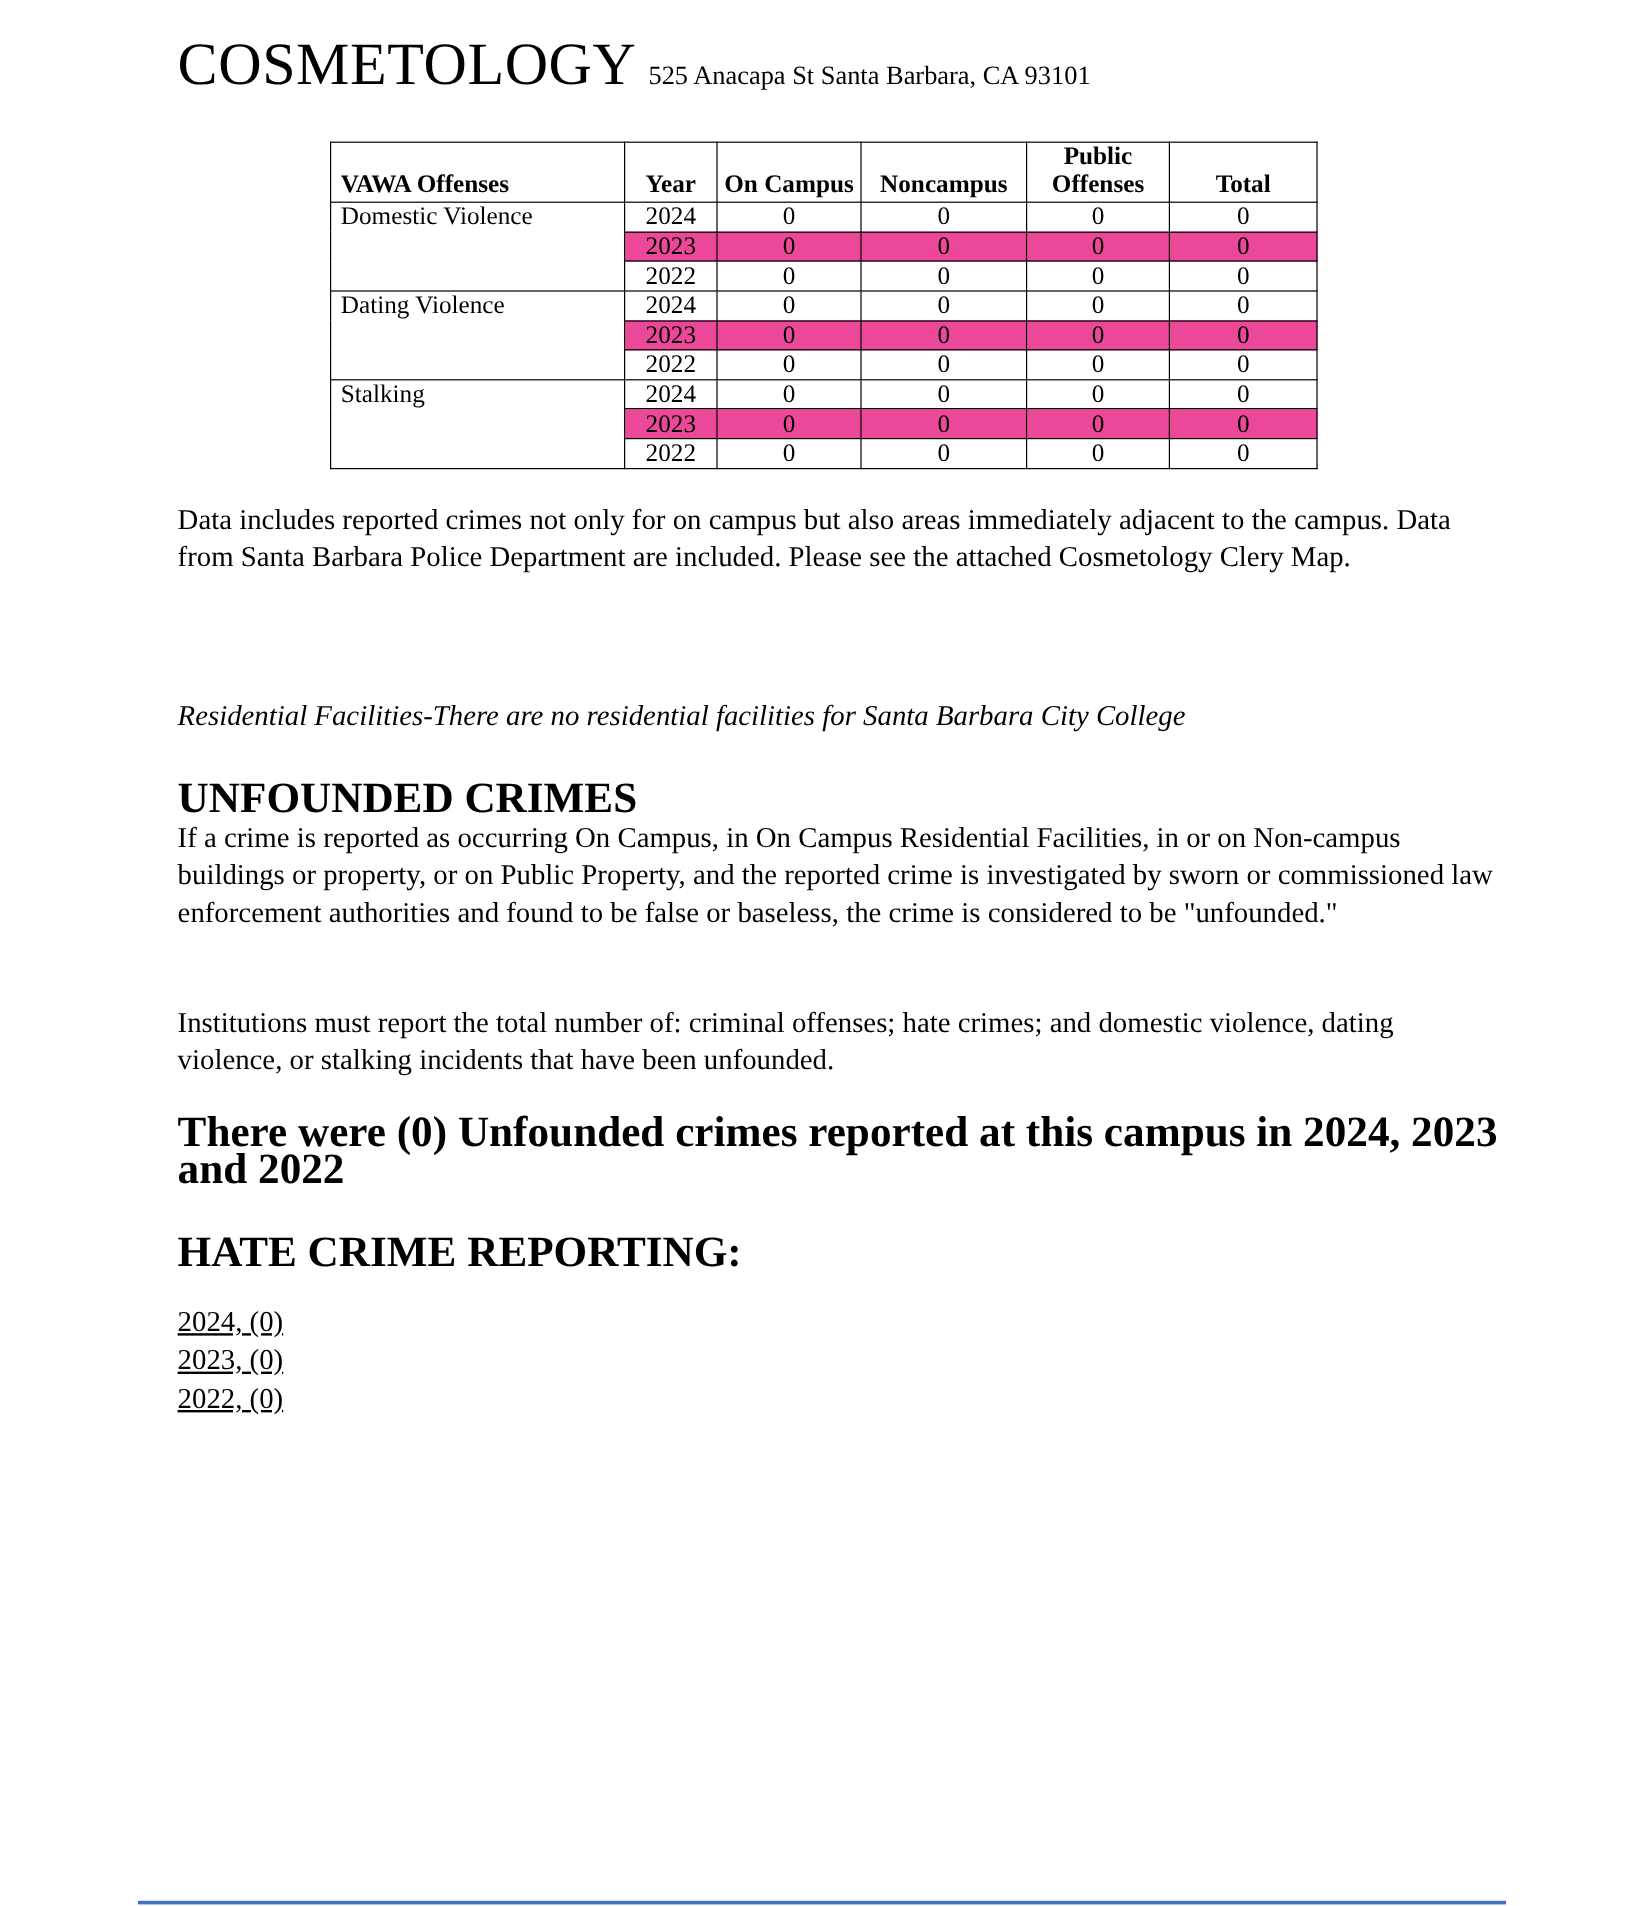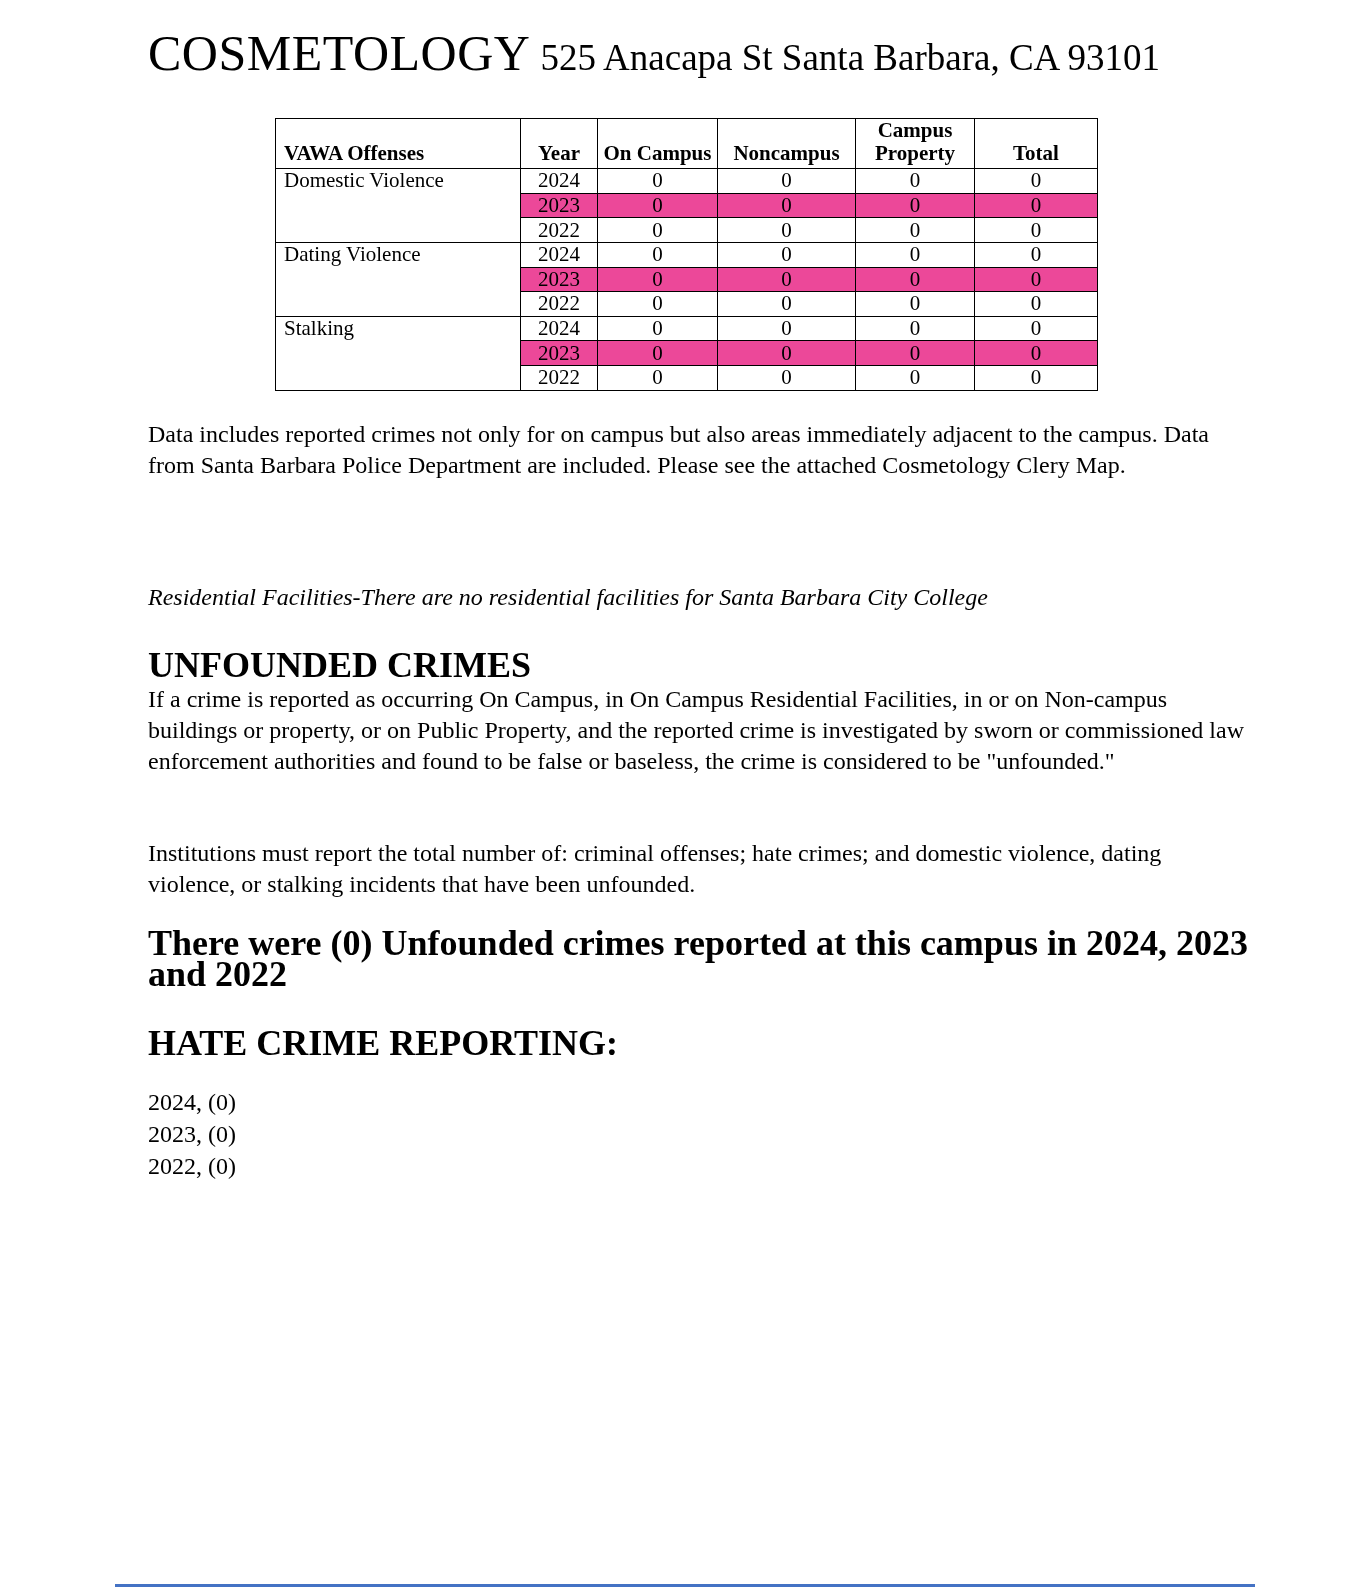--- a/index.html
+++ b/index.html
@@ -15,21 +15,21 @@
   .page { position: absolute; inset: 0; background: #ffffff; }
 
   
   .doc-title {
     position: absolute;
     left: 148px;
     top: 24px;
     white-space: nowrap;
   }
   .doc-title .main { font-size: 50px; letter-spacing: 0.5px; }
-  .doc-title .addr { font-size: 37px; margin-left: 10px; }
+  .doc-title .addr { font-size: 22px; margin-left: 10px; }
 
   
   .stats-table-wrap { position: absolute; left: 275px; top: 118px; }
   table.stats {
     border-collapse: collapse;
     table-layout: fixed;
     width: 822px;
     font-size: 21px;
   }
   table.stats th, table.stats td {
@@ -97,21 +97,21 @@
           <col style="width:138px">
           <col style="width:119px">
           <col style="width:123px">
       </colgroup>
       <thead>
         <tr>
           <th class="offense-h">VAWA Offenses</th>
           <th>Year</th>
           <th>On Campus</th>
           <th>Noncampus</th>
-          <th>Campus Property</th>
+          <th>Public Offenses</th>
           <th>Total</th>
         </tr>
       </thead>
       <tbody>
         <tr>
           <td class="offense" rowspan="3">Domestic Violence</td>
           <td>2024</td>
           <td>0</td>
           <td>0</td>
           <td>0</td>
@@ -186,21 +186,21 @@
   <div class="tblock h-bold" style="top:650px;">UNFOUNDED CRIMES</div>
 
   <div class="tblock" style="top:684px;">If a crime is reported as occurring On Campus, in On Campus Residential Facilities, in or on Non-campus buildings or property, or on Public Property, and the reported crime is investigated by sworn or commissioned law enforcement authorities and found to be false or baseless, the crime is considered to be "unfounded."</div>
 
   <div class="tblock" style="top:838px;">Institutions must report the total number of: criminal offenses; hate crimes; and domestic violence, dating violence, or stalking incidents that have been unfounded.</div>
 
   <div class="tblock h-bold" style="top:928px;">There were (0) Unfounded crimes reported at this campus in 2024, 2023 and 2022</div>
 
   <div class="tblock h-bold" style="top:1028px;">HATE CRIME REPORTING:</div>
 
-  <div class="tblock years-list" style="top:1086px;">
+  <div class="tblock years-list" style="top:1086px;text-decoration:underline;">
     <div class="yr">2024, (0)</div>
     <div class="yr">2023, (0)</div>
     <div class="yr">2022, (0)</div>
   </div>
 
   <div class="bottom-rule"></div>
 
 </div>
 
 </body></html>

